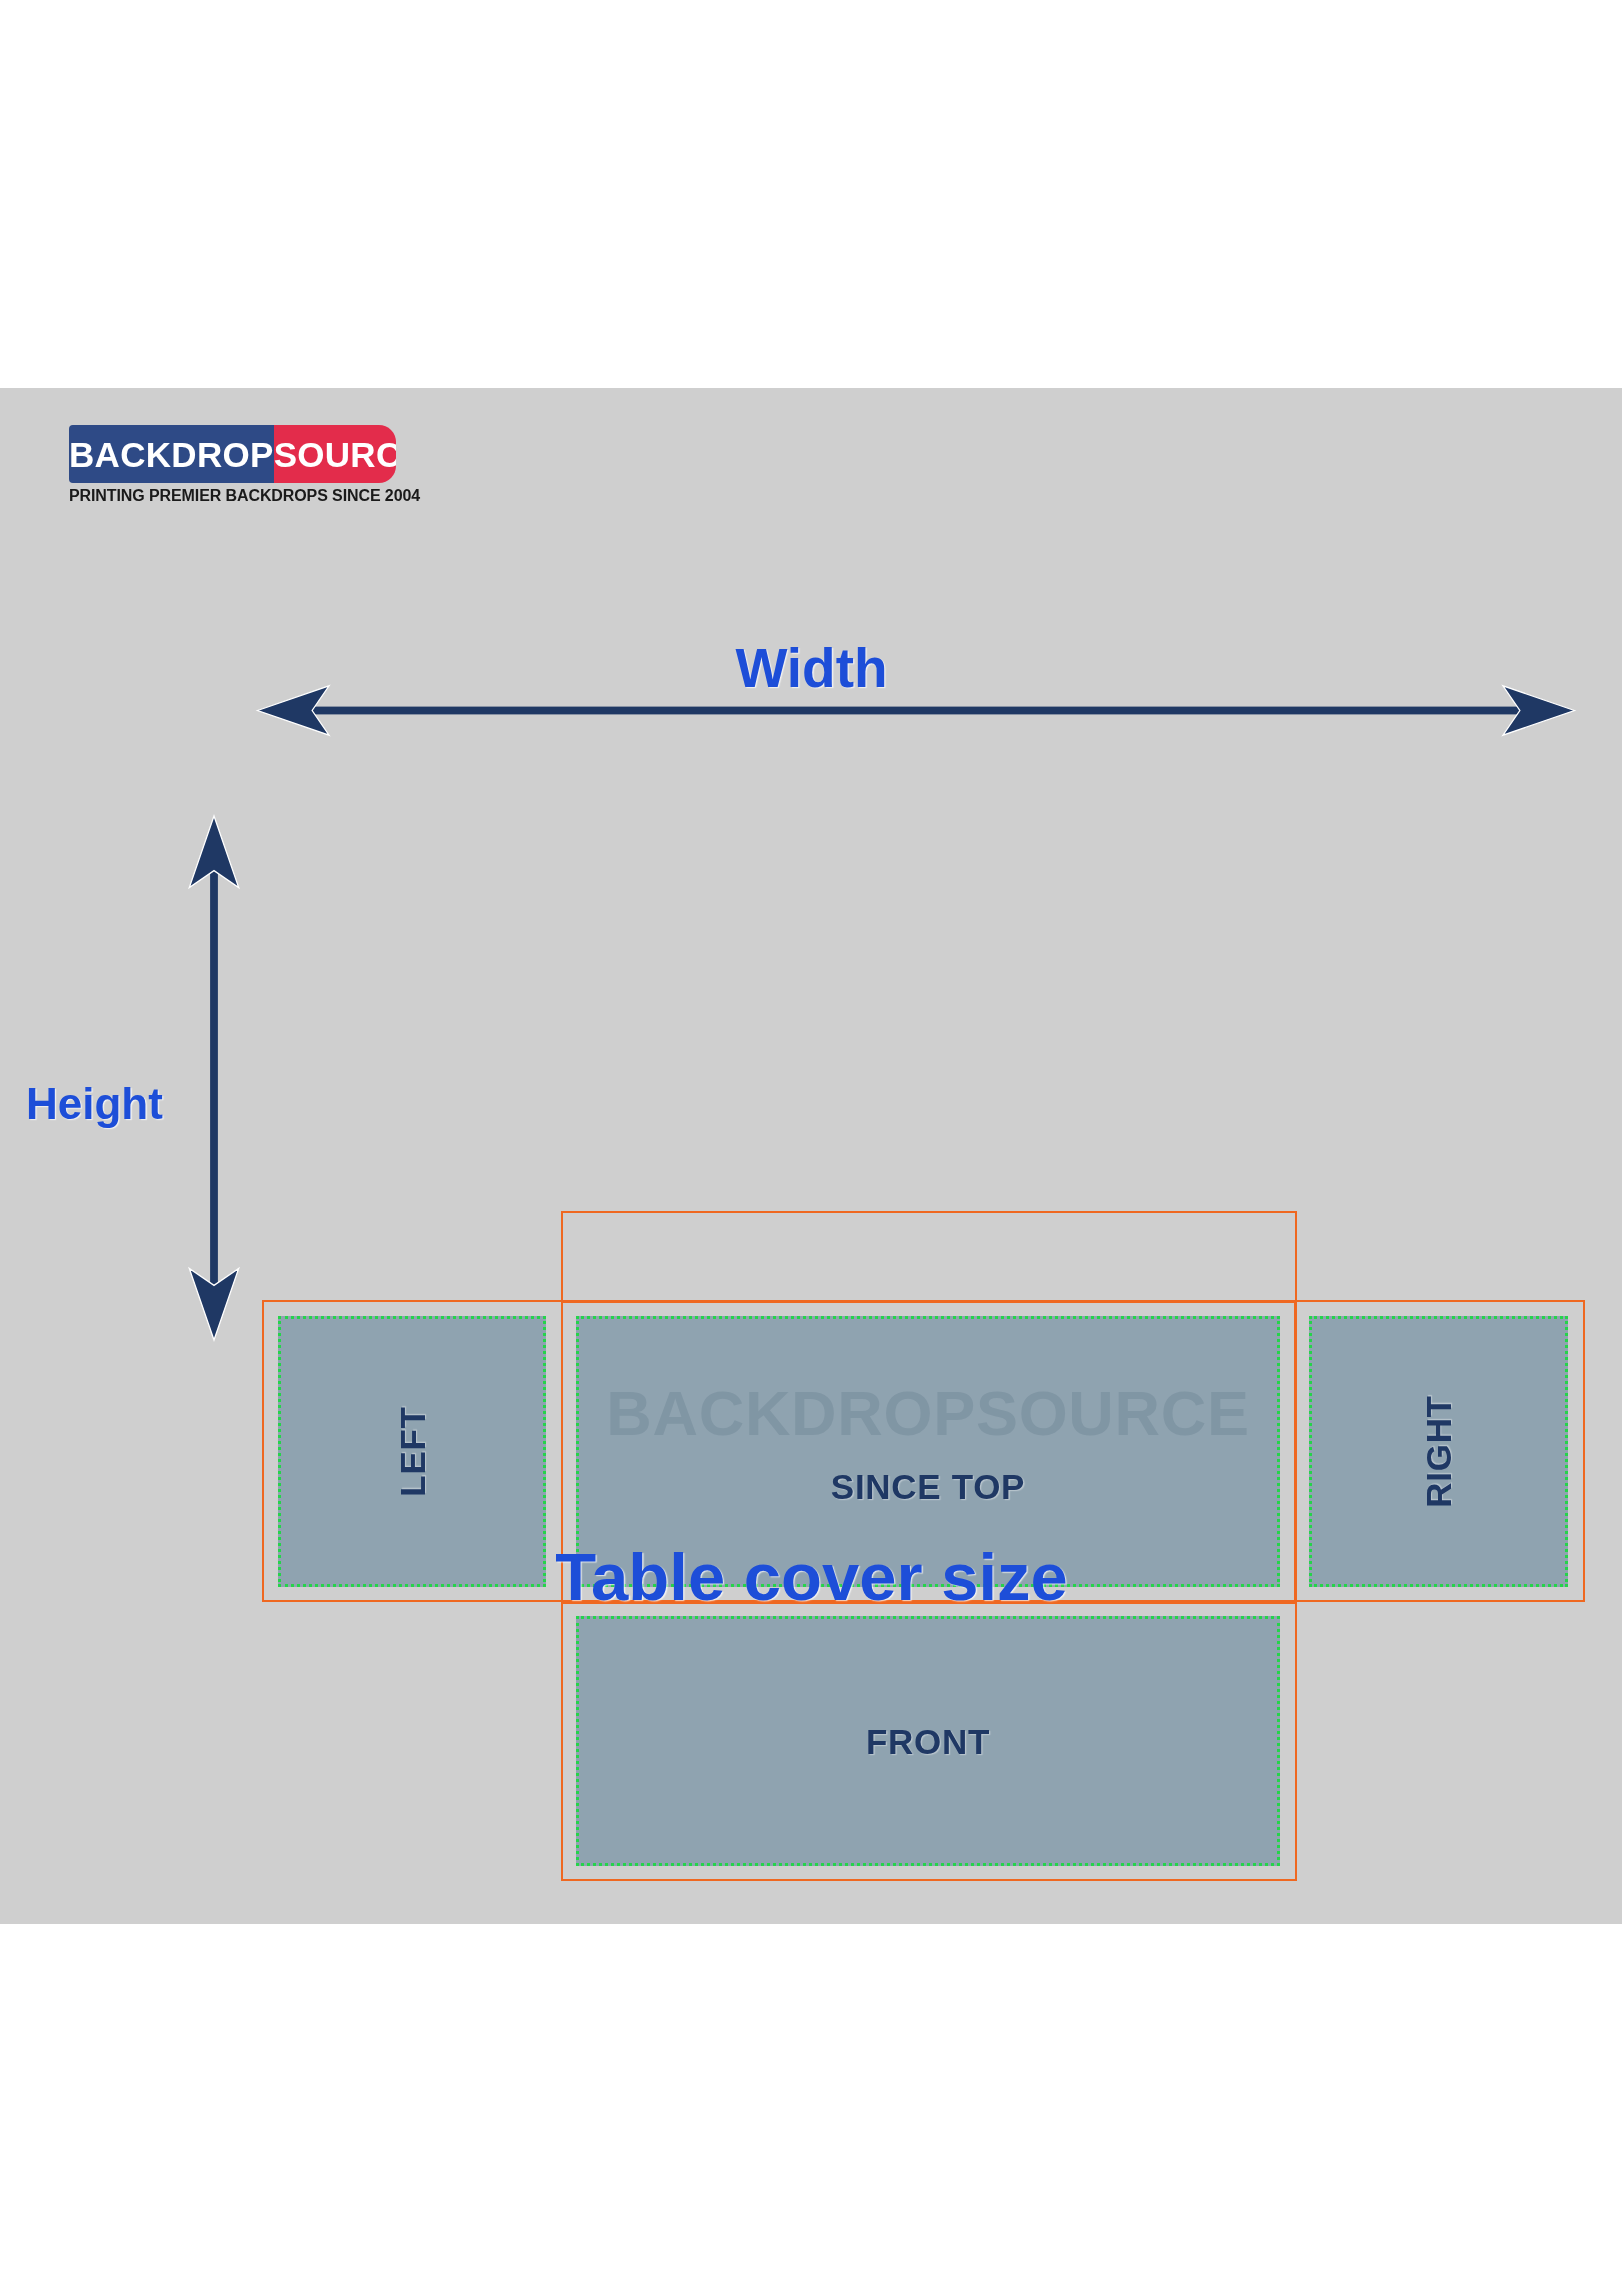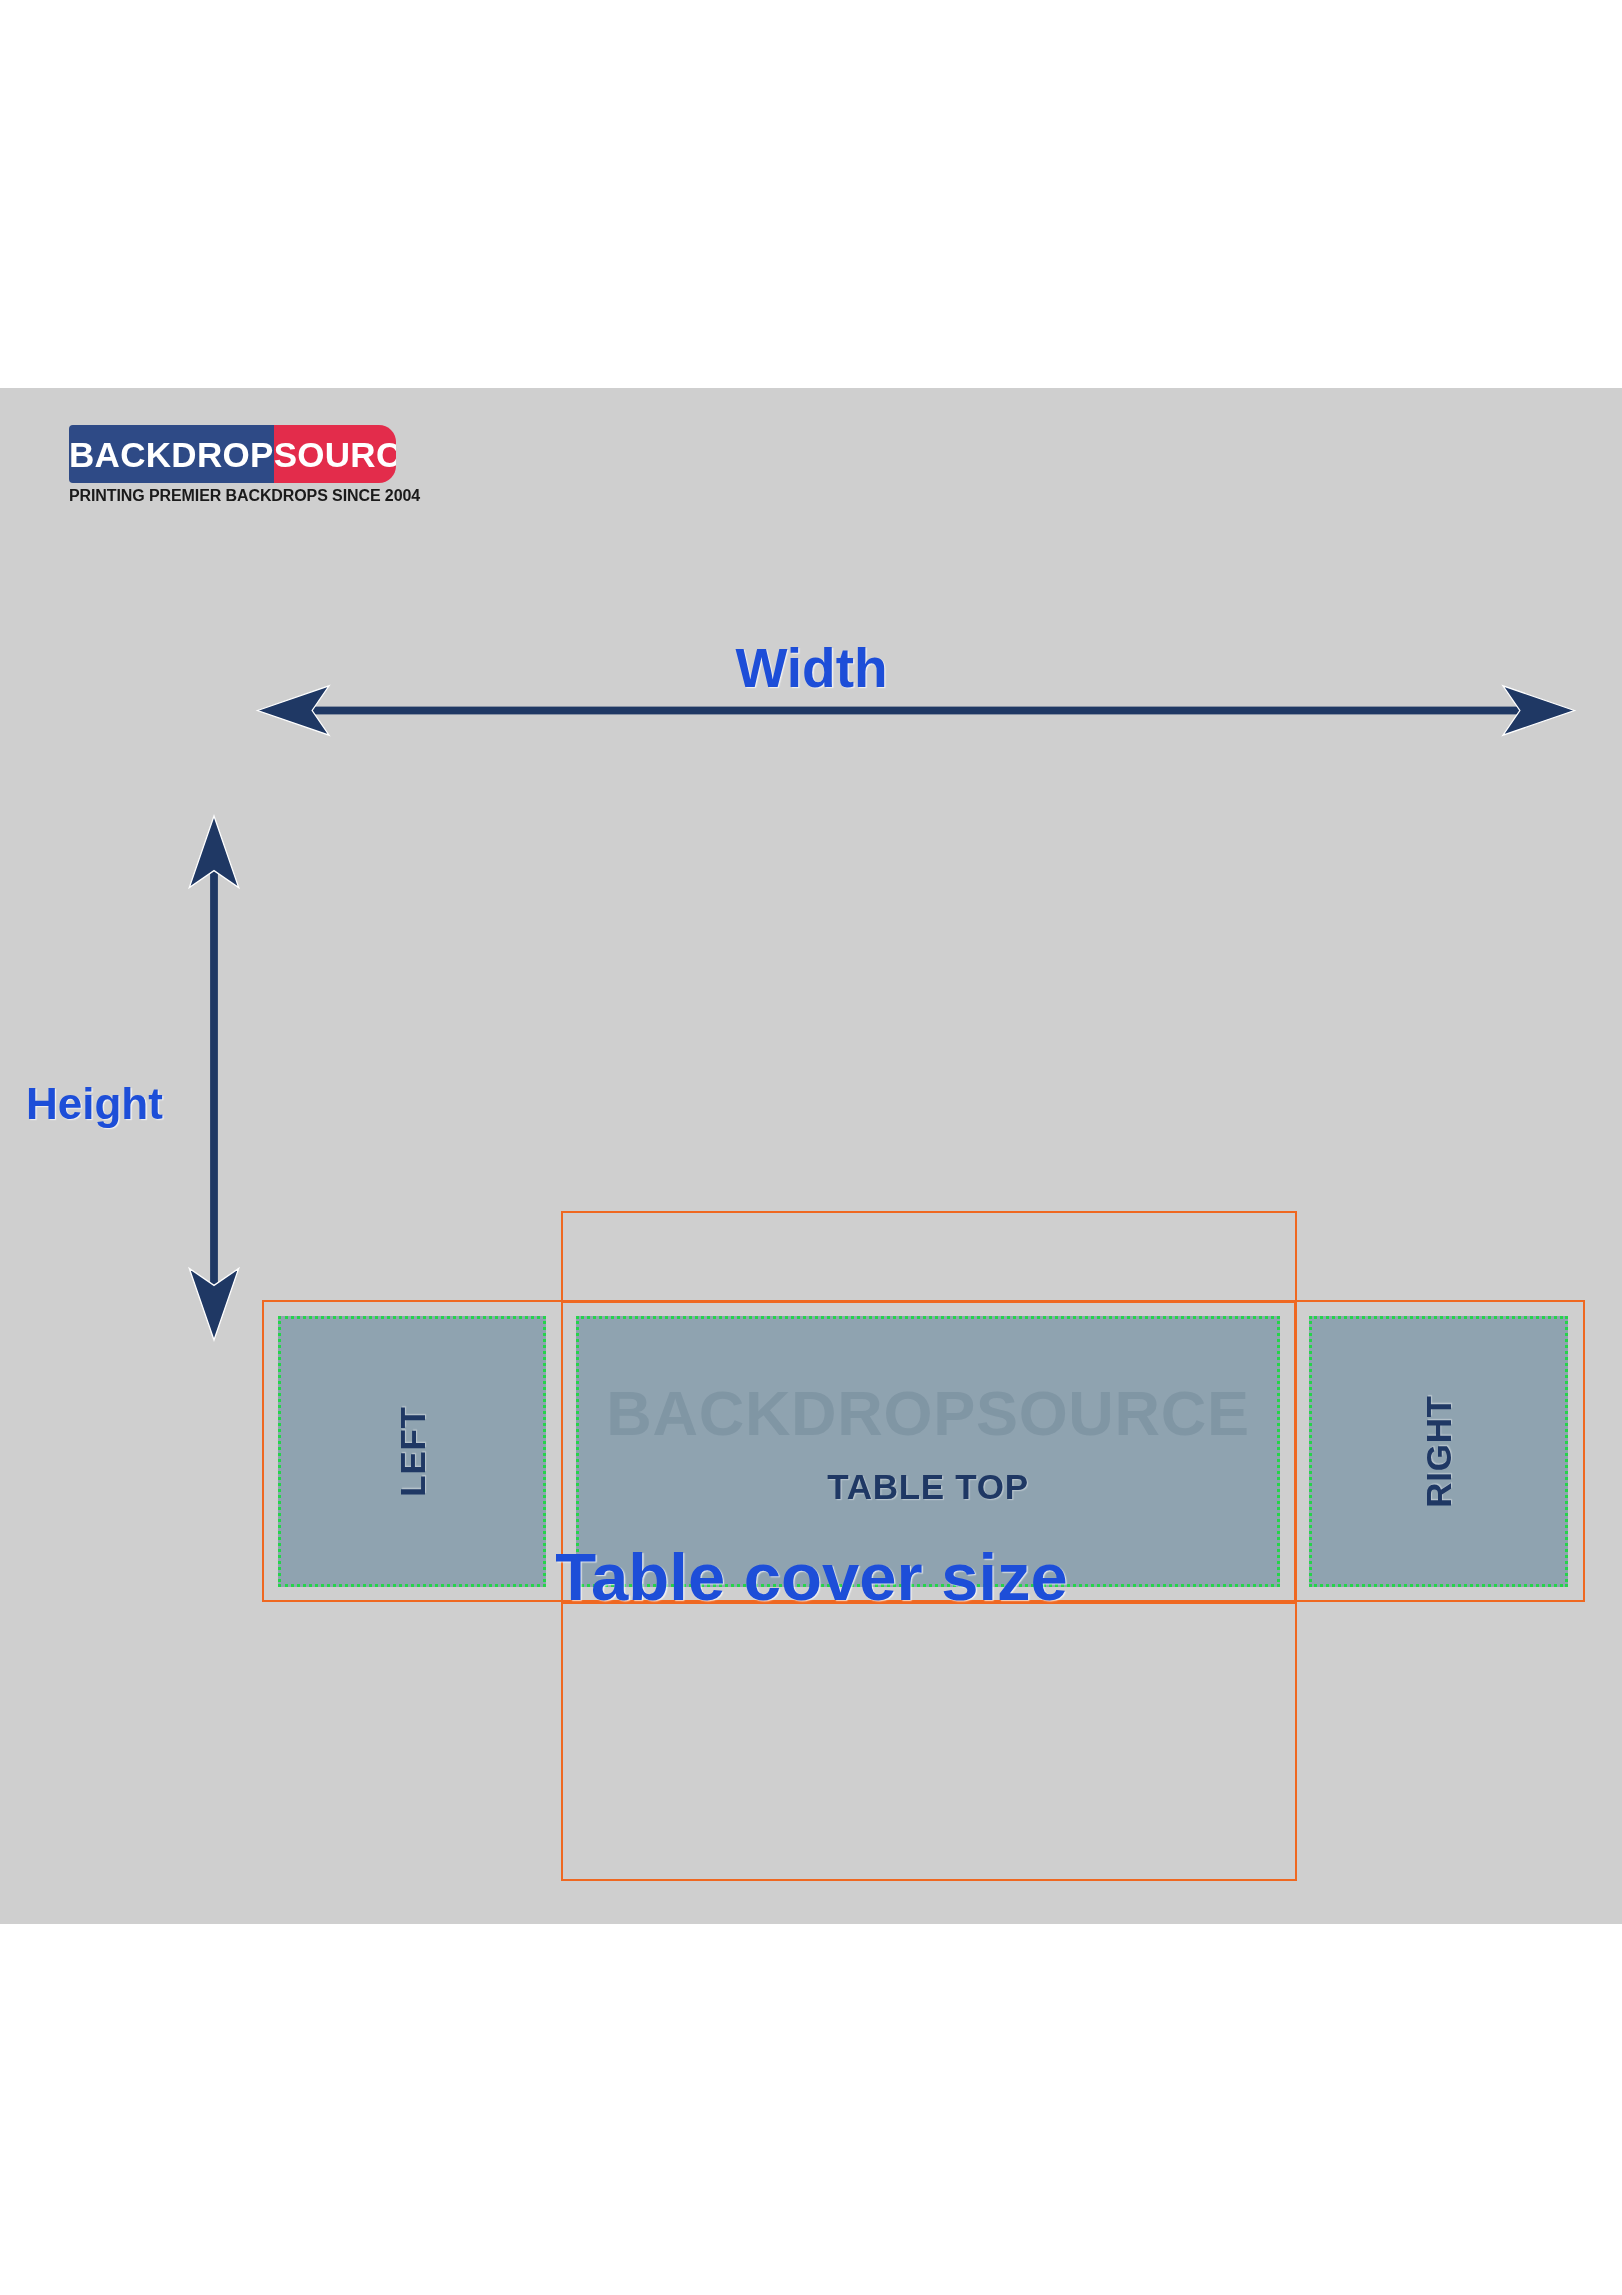--- a/index.html
+++ b/index.html
@@ -218,28 +218,31 @@
     <div id="back-flap" class="orange-box"></div>
 
     <div id="left-outer" class="orange-box"></div>
     <div id="left-fabric" class="fabric">
       <span class="panel-label vertical">LEFT</span>
     </div>
 
     <div id="top-outer" class="orange-box"></div>
     <div id="top-fabric" class="fabric">
       <span id="watermark">BACKDROPSOURCE</span>
-      <span class="panel-label">TABLE TOP</span>
+      <span class="panel-label">SINCE TOP</span>
     </div>
 
     <div id="right-outer" class="orange-box"></div>
     <div id="right-fabric" class="fabric">
       <span class="panel-label vertical">RIGHT</span>
     </div>
 
     <div id="front-outer" class="orange-box"></div>
+    <div id="front-fabric" class="fabric">
+      <span class="panel-label">FRONT</span>
+    </div>
 
   </div>
 
   <div id="bottom-title" class="dim-label">Table cover size</div>
 
 </div>
 
 
 </body></html>

